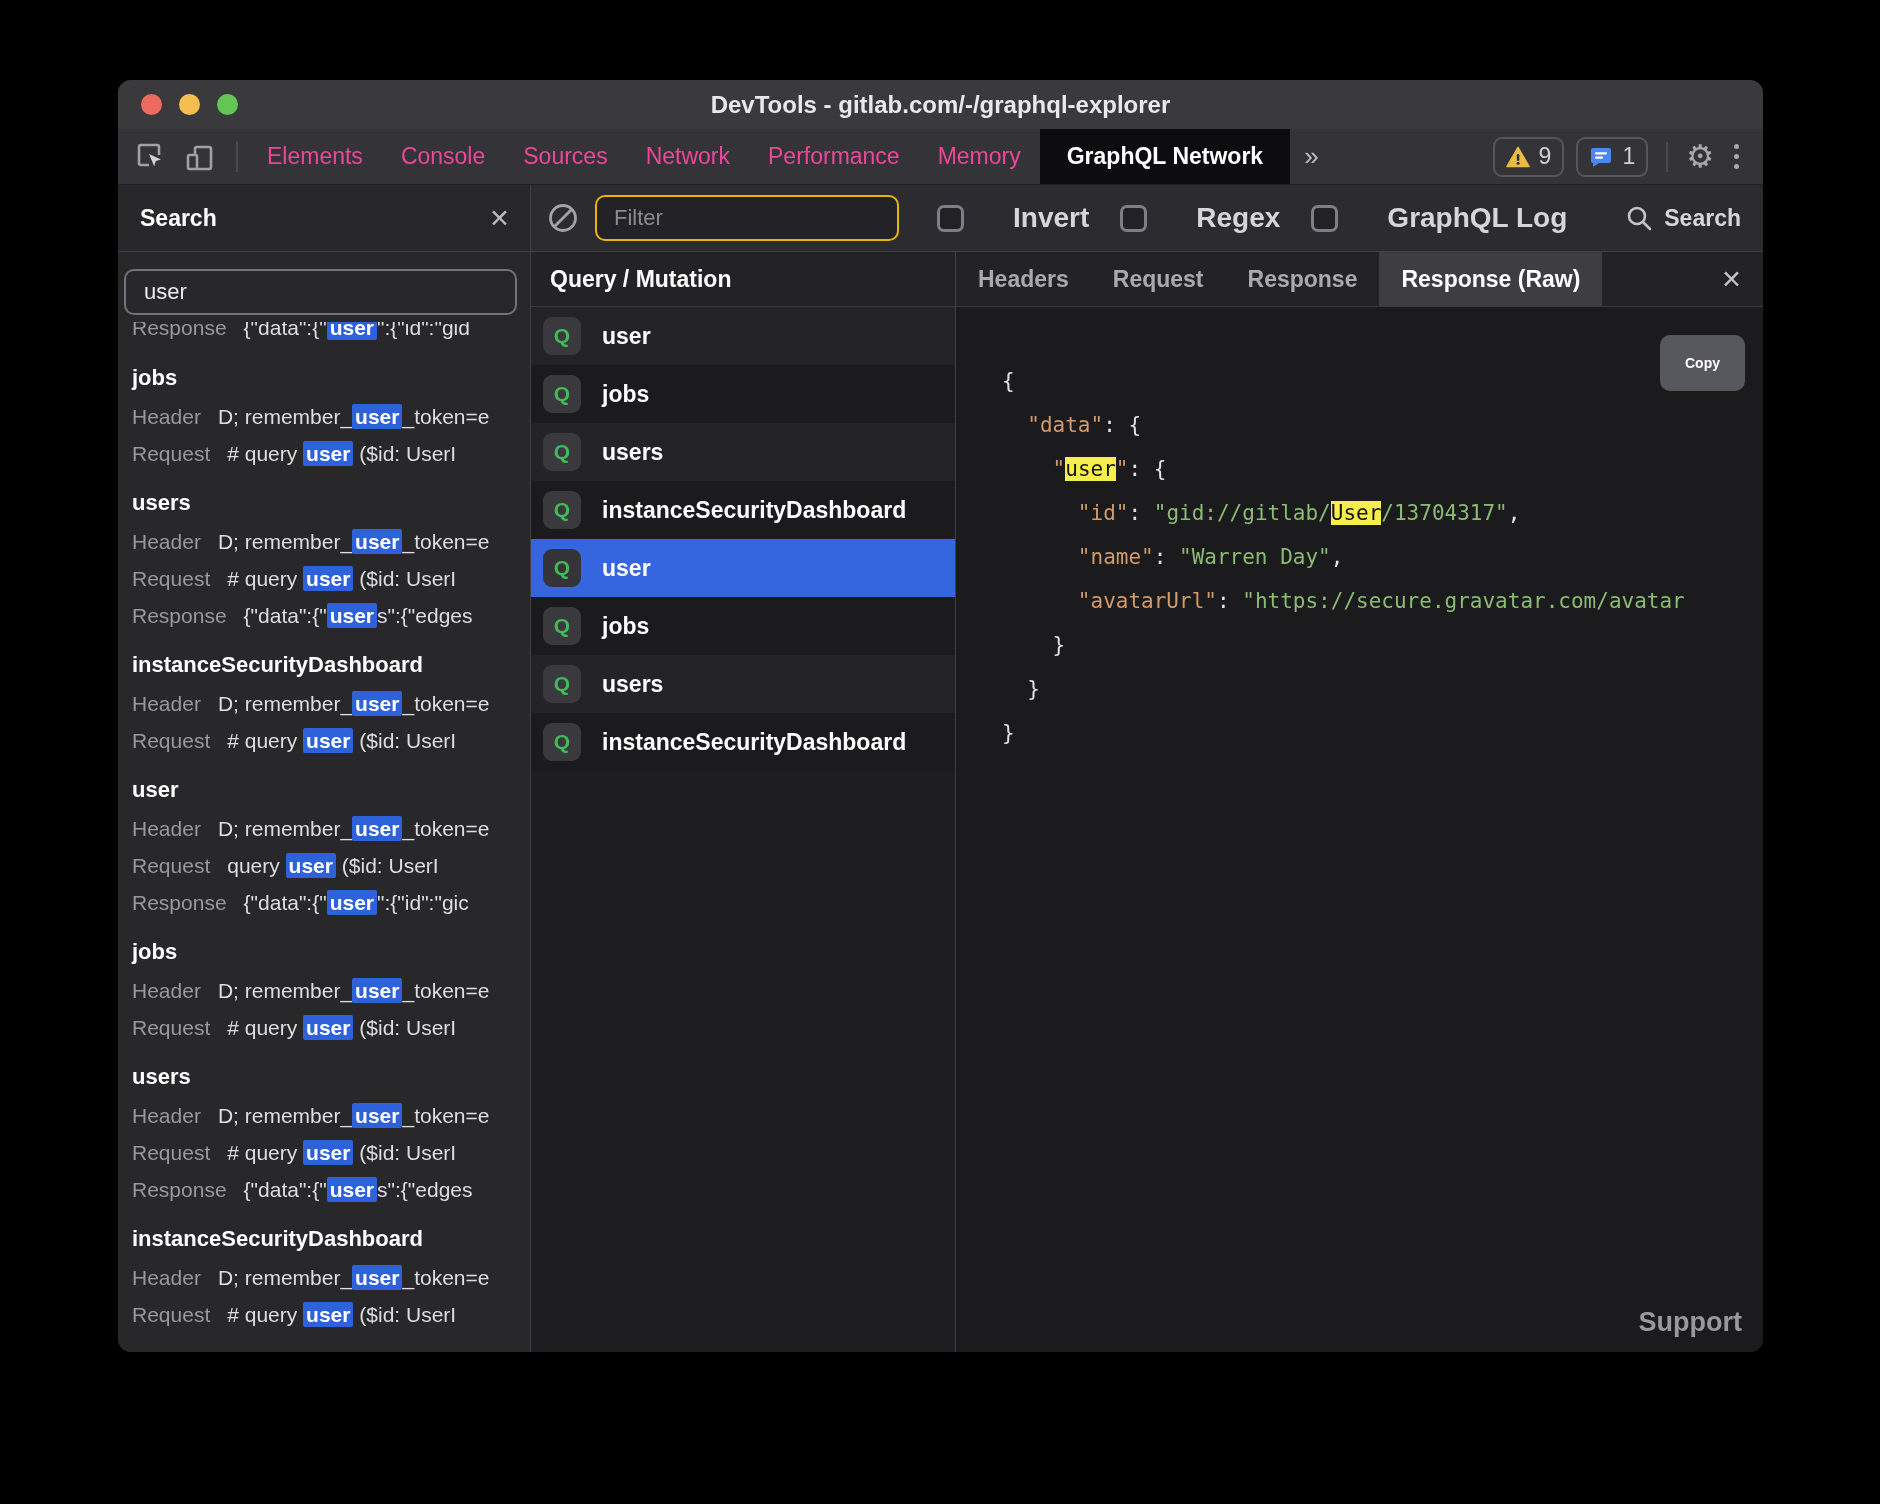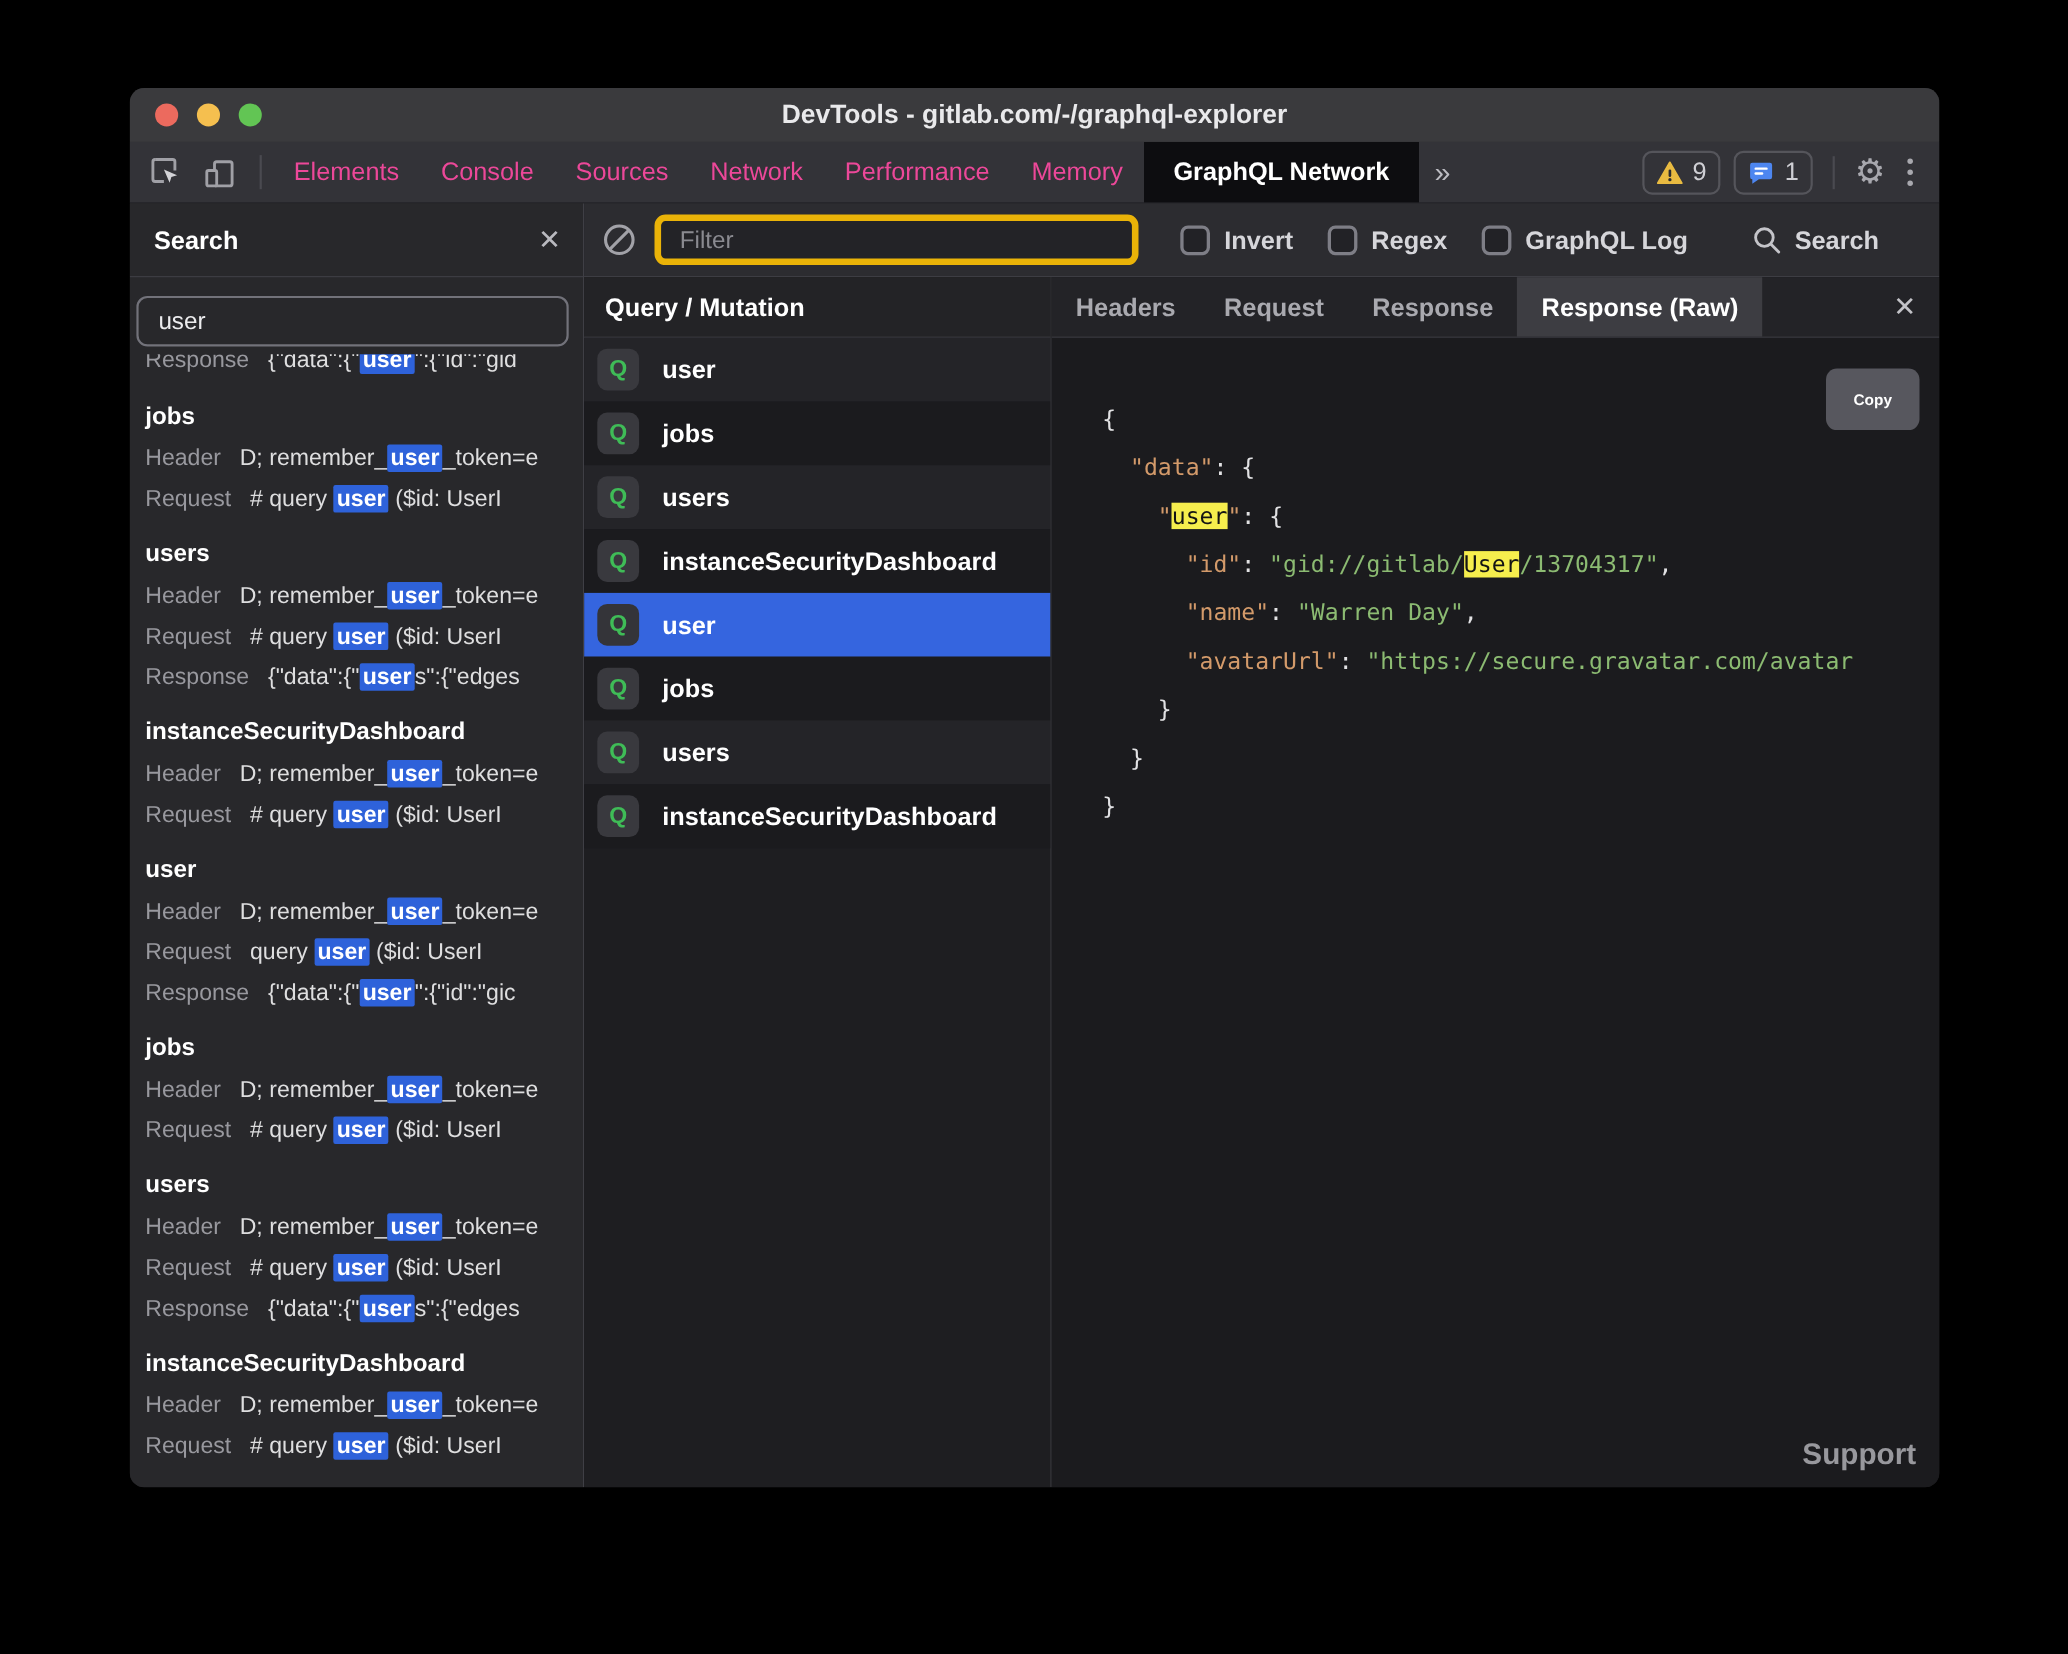--- a/index.html
+++ b/index.html
@@ -56,25 +56,25 @@
   .clip-line .result-line { margin-top:-13px; }
   .result-group { margin-top:11px; }
   .group-title { font-size:22px; font-weight:700; color:#fff; line-height:40px; white-space:nowrap; }
   .hl-chip { background:#2e62da; color:#fff; font-weight:600; padding:1px 3px; border-radius:2px; }
 
   
   .center-right { flex:1; display:flex; flex-direction:column; min-width:0; }
   .filter-row { height:67px; flex:none; background:#2c2c30; border-bottom:1px solid #404046;
                 display:flex; align-items:center; padding:0 22px 0 15px; }
   .block-icon { margin-right:15px; display:flex; align-items:center; }
-  .filter-input { width:440px; height:46px; border:6px solid #eab308; border-radius:10px; background:#232327;
+  .filter-input { width:353px; height:46px; border:2px solid #eab308; border-radius:10px; background:#232327;
                   display:flex; align-items:center; padding:0 17px; color:#8a8a90; font-size:22px; }
   .cb-group { display:flex; align-items:center; gap:13px; margin-left:38px; }
   .checkbox { width:27px; height:27px; border:3px solid #7e7e86; border-radius:7px; background:#222226; flex:none; }
-  .cb-label { color:#d6d6da; font-size:23px; font-weight:600; white-space:nowrap; }
+  .cb-label { color:#d6d6da; font-size:28px; font-weight:600; white-space:nowrap;margin-left:36px; }
   .search-tool { margin-left:40px; display:flex; align-items:center; gap:11px; color:#d6d6da;
                  font-size:23px; font-weight:600; }
 
   .lists { flex:1; display:flex; min-height:0; }
 
   
   .query-list { width:425px; flex:none; border-right:1px solid #3f3f45; background:#1e1e21;
                 display:flex; flex-direction:column; }
   .list-header { height:55px; flex:none; background:#232326; border-bottom:1px solid #3a3a40;
                  display:flex; align-items:center; padding:0 19px; font-size:23px; font-weight:700; color:#fff; }

